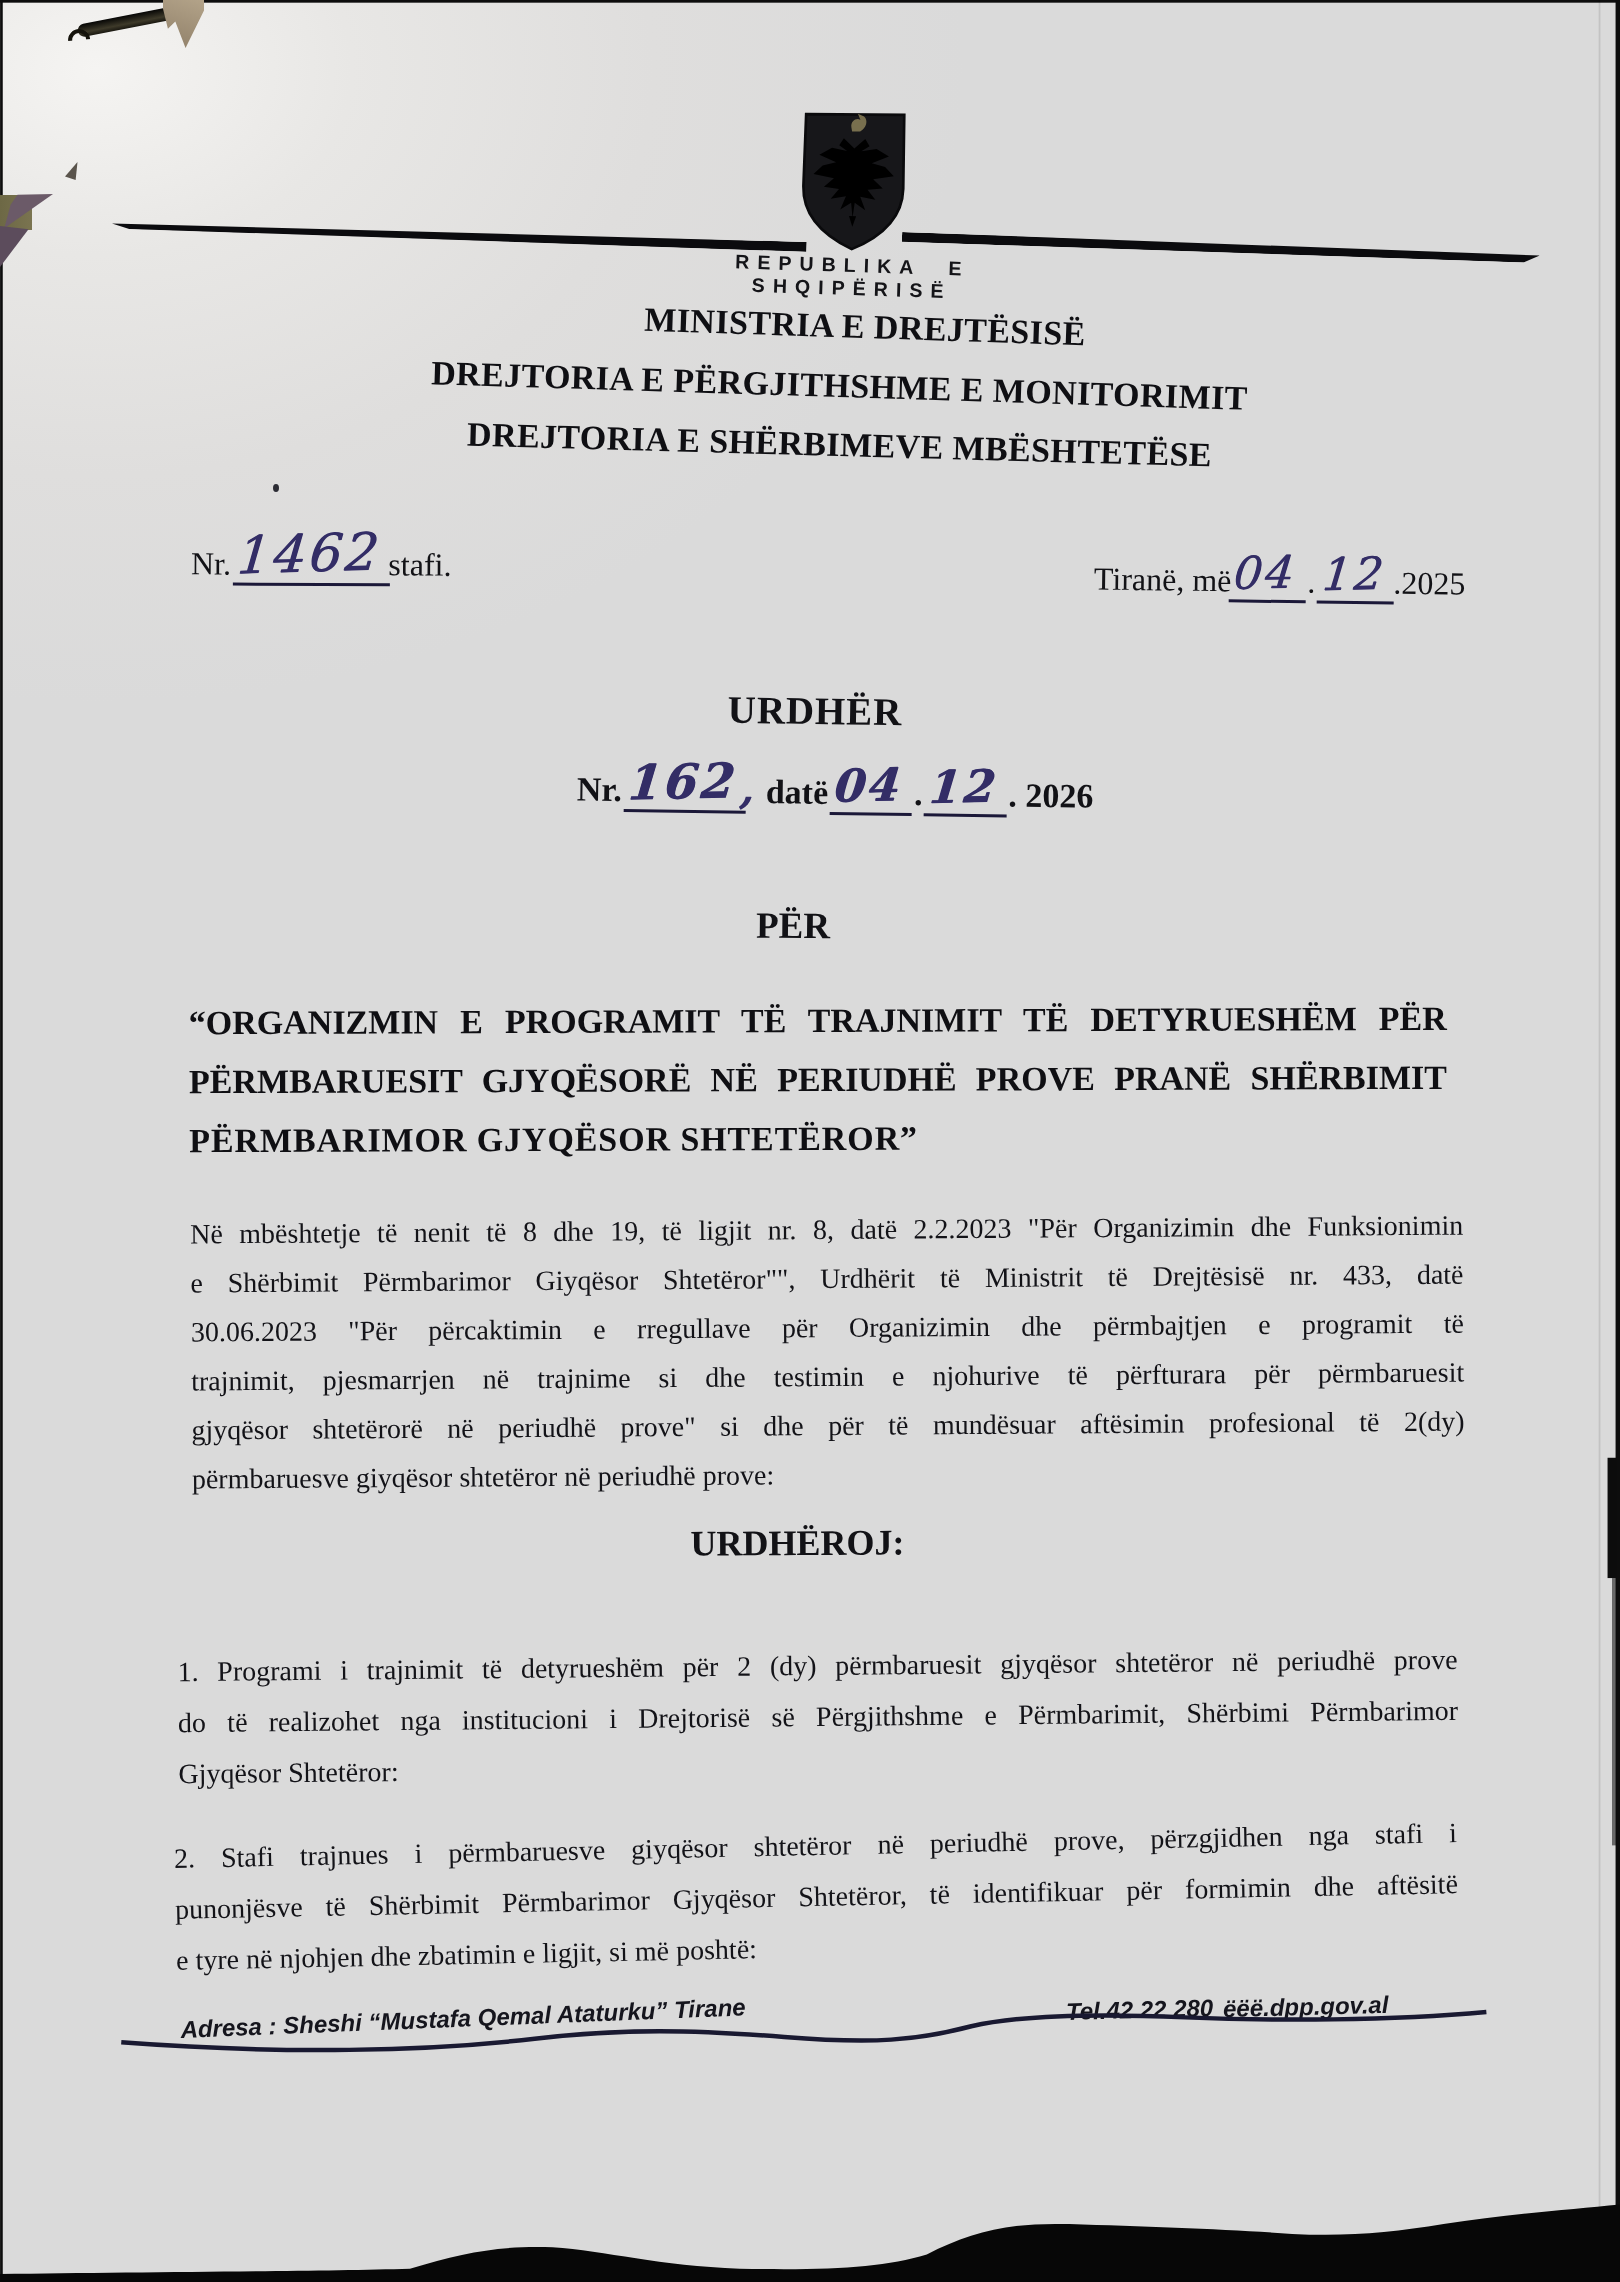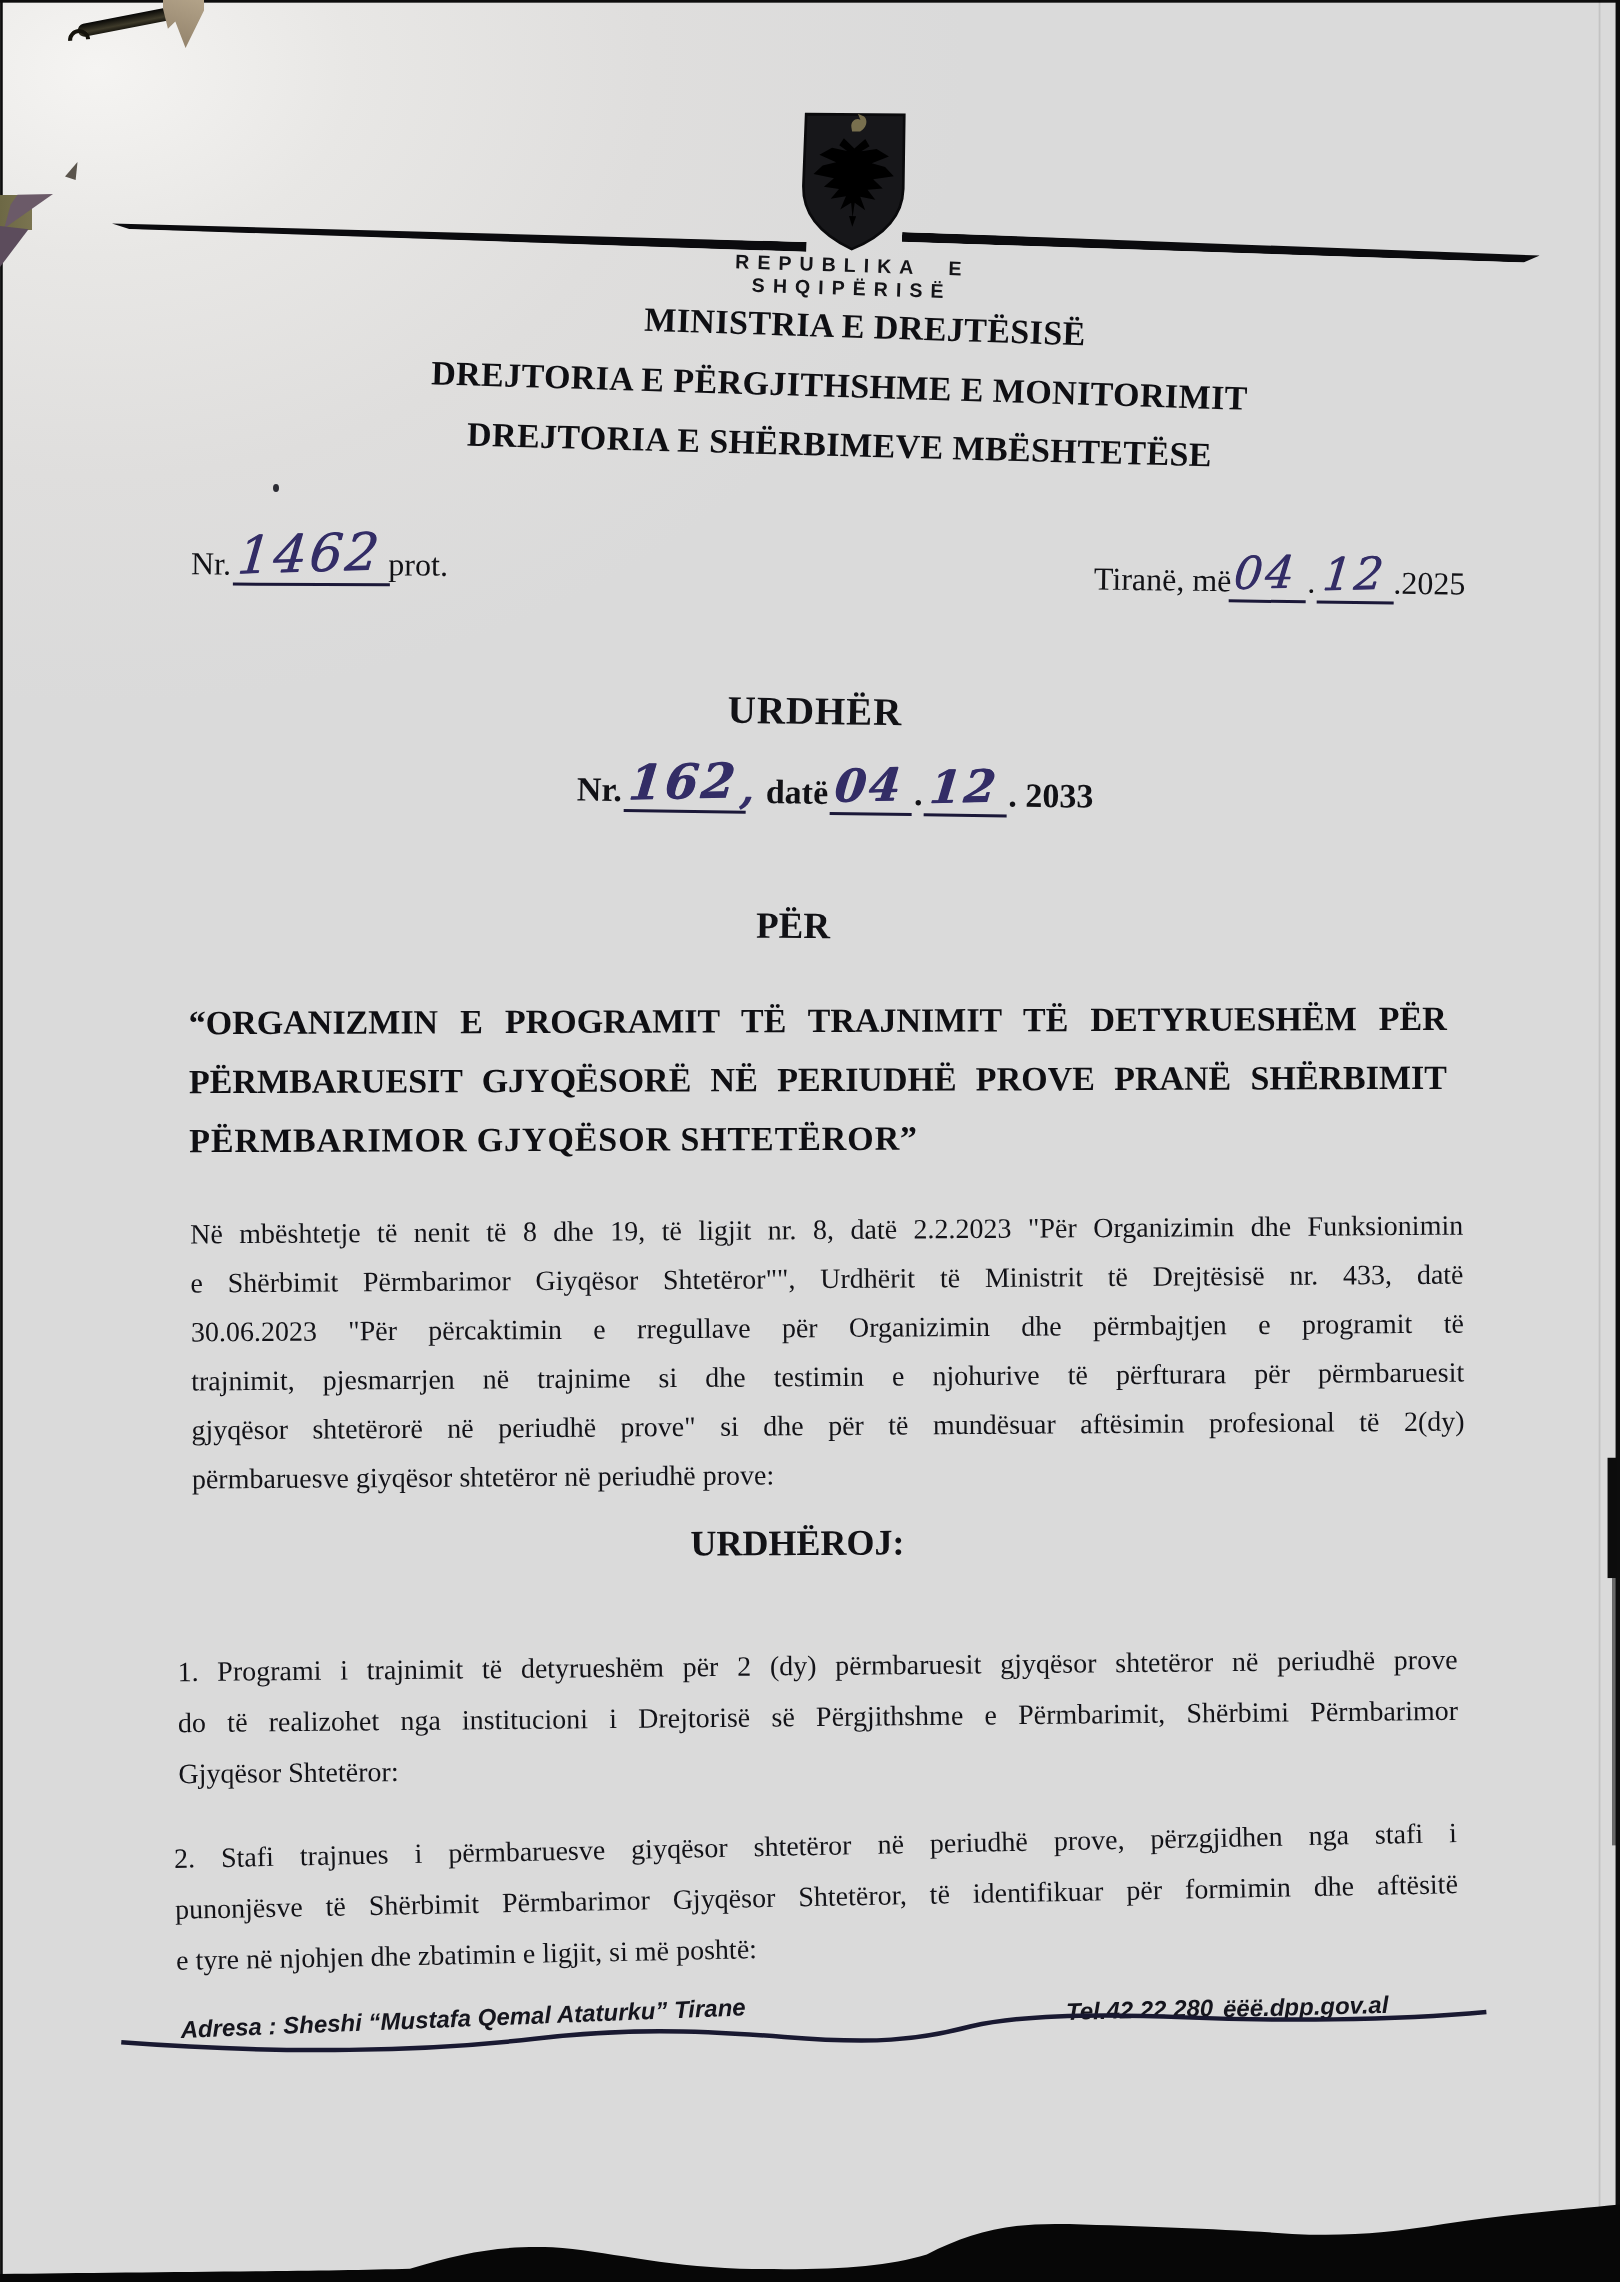--- a/index.html
+++ b/index.html
@@ -92,31 +92,31 @@
   <div class="abs" style="left:112px;top:219px;width:695px;height:9.8px;background:#0b0b0e;transform:rotate(1.9deg);transform-origin:left center;clip-path:polygon(0 45%,100% 0,100% 100%,2.5% 95%);"></div>
   <div class="abs" style="left:902px;top:232px;width:638px;height:9.8px;background:#0b0b0e;transform:rotate(1.9deg);transform-origin:left center;clip-path:polygon(0 0,100% 25%,97.5% 100%,0 100%);"></div>
   <div class="abs republic ctr" style="left:624px;top:254px;width:456px;transform:rotate(1.8deg);">REPUBLIKA E SHQIPËRISË</div>
 
   <div class="abs htitle ctr" style="left:495px;top:308px;width:740px;transform:rotate(1.9deg);">MINISTRIA E DREJTËSISË</div>
   <div class="abs htitle ctr" style="left:405px;top:367px;width:869px;transform:rotate(1.8deg);">DREJTORIA E PËRGJITHSHME E MONITORIMIT</div>
   <div class="abs htitle ctr" style="left:423px;top:426px;width:833px;transform:rotate(1.6deg);">DREJTORIA E SHËRBIMEVE MBËSHTETËSE</div>
   <div class="abs" style="left:273px;top:484px;width:6.2px;height:8px;border-radius:50%;background:#2c2c34;"></div>
 
   <div class="abs printed" style="left:191px;top:531px;transform:rotate(0.3deg);">
-    <span>Nr.</span><span class="hw-u"><span class="hw hw-lg">1462</span></span><span style="margin-left:-3.6px;">prot.</span>
+    <span>Nr.</span><span class="hw-u"><span class="hw hw-lg">1462</span></span><span style="margin-left:-3.6px;">stafi.</span>
   </div>
 
   <div class="abs printed" style="left:1094px;top:554px;transform:rotate(0.8deg);">
     <span>Tiranë, më</span><span class="hw-u" style="margin-left:-2.7px;"><span class="hw hw-md">04</span></span><span>.</span><span class="hw-u"><span class="hw hw-md">12</span></span><span style="margin-left:-2.7px;">.2025</span>
   </div>
 
   <div class="abs ctr" style="left:677px;top:688px;width:276px;font-size:39px;font-weight:bold;letter-spacing:0.9px;transform:rotate(0.8deg);">URDHËR</div>
 
   <div class="abs printedb" style="left:577px;top:763px;transform:rotate(0.8deg);">
-    <span>Nr.</span><span class="hw-u"><span class="hw" style="font-size:48px;">162</span></span><span class="hw" style="font-size:39px;margin-left:-7.1px;">,</span>&nbsp;<span>datë</span><span class="hw-u"><span class="hw hw-md">04</span></span><span>.</span><span class="hw-u"><span class="hw hw-md">12</span></span><span>.</span>&nbsp;<span>2033</span>
+    <span>Nr.</span><span class="hw-u"><span class="hw" style="font-size:48px;">162</span></span><span class="hw" style="font-size:39px;margin-left:-7.1px;">,</span>&nbsp;<span>datë</span><span class="hw-u"><span class="hw hw-md">04</span></span><span>.</span><span class="hw-u"><span class="hw hw-md">12</span></span><span>.</span>&nbsp;<span>2026</span>
   </div>
 
   <div class="abs ctr" style="left:713px;top:904px;width:160px;font-size:37px;font-weight:bold;transform:rotate(0.5deg);">PËR</div>
 
   <div class="abs titleblock" style="left:189px;top:991px;width:1258px;transform:rotate(-0.2deg);">
     <div class="jline">“ORGANIZMIN E PROGRAMIT TË TRAJNIMIT TË DETYRUESHËM PËR</div>
     <div class="jline">PËRMBARUESIT GJYQËSORË NË PERIUDHË PROVE PRANË SHËRBIMIT</div>
     <div class="lline">PËRMBARIMOR GJYQËSOR SHTETËROR”</div>
   </div>
 

